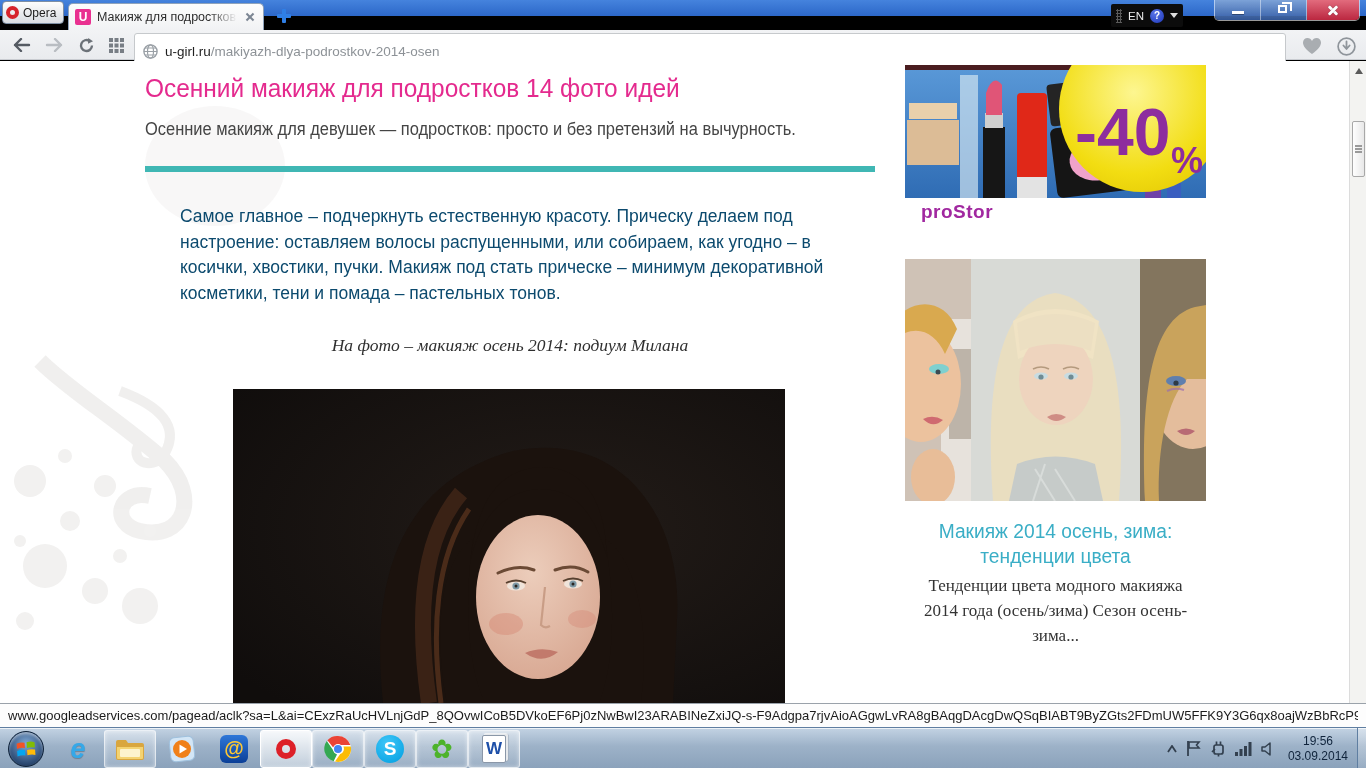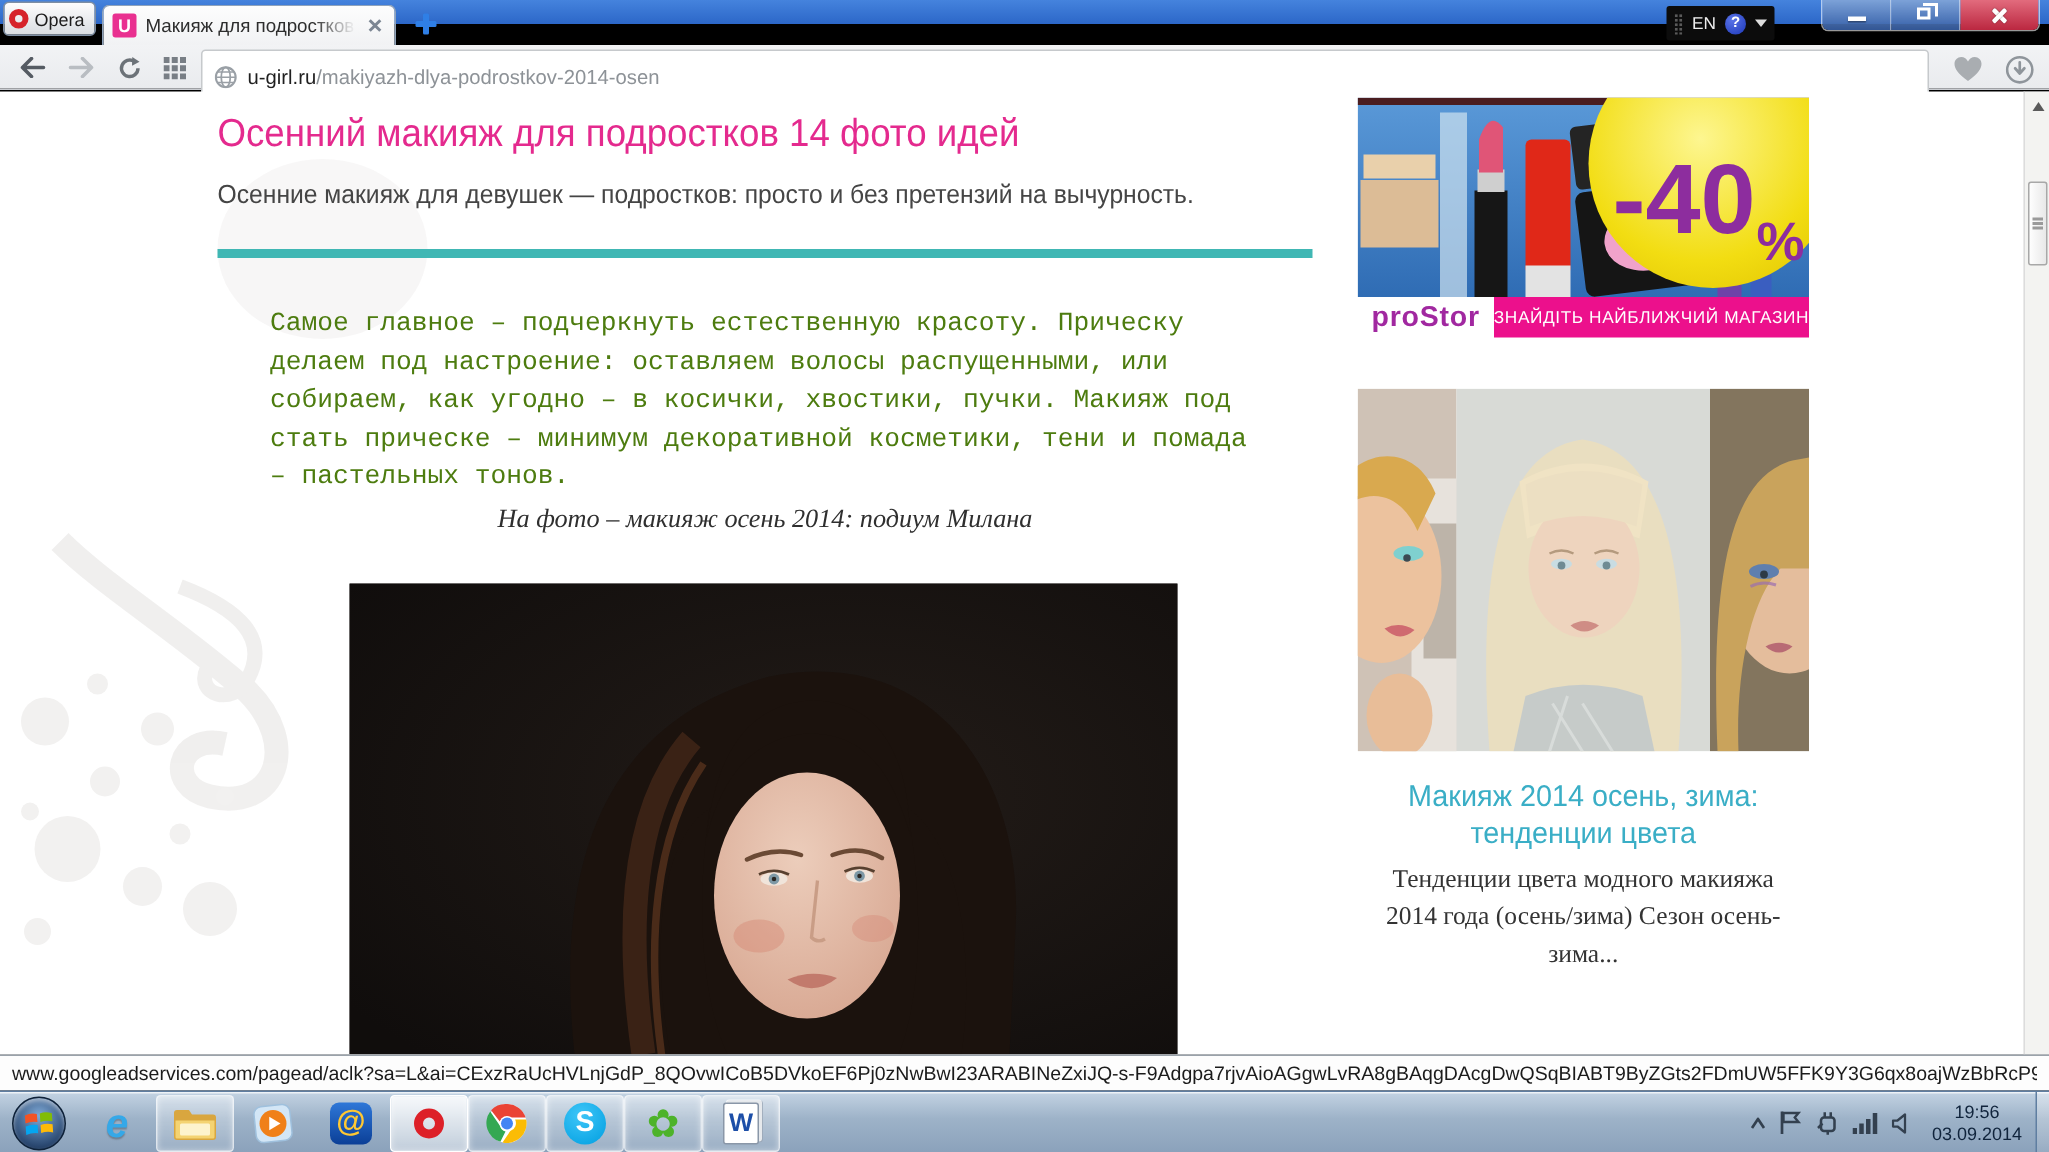--- a/index.html
+++ b/index.html
@@ -62,22 +62,22 @@
   
   .viewport { position:absolute; left:0; top:61px; width:1366px; height:642px; background:#fff; overflow:hidden; }
   .swirl { position:absolute; left:0; top:0; }
 
   .article { position:absolute; left:145px; top:0; width:730px; }
   .a-title { position:absolute; left:0; top:12px; width:730px; font-size:26px; color:#e42a8e;
     font-weight:400; transform:scaleX(.94); transform-origin:left; white-space:nowrap; }
   .a-sub { position:absolute; left:0; top:58px; width:760px; font-size:17.5px; color:#454545;
     transform:scaleX(.94); transform-origin:left; white-space:nowrap; }
   .a-divider { position:absolute; left:0; top:105px; width:730px; height:6px; background:#40b7b4; }
-  .a-body { position:absolute; left:35px; top:143px; width:660px; font-family:Liberation Mono, monospace;
-    font-size:17.5px; line-height:25.5px; color:#4d7c0f; }
+  .a-body { position:absolute; left:35px; top:143px; width:660px; font-family:Liberation Sans, sans-serif;
+    font-size:17.5px; line-height:25.5px; color:#0c4a6e; }
   .a-caption { position:absolute; left:35px; top:274px; width:660px; text-align:center;
     font-family:"Liberation Serif",serif; font-style:italic; font-size:17.5px; color:#2f2f2f; }
   .a-photo { position:absolute; left:88px; top:328px; width:552px; height:314px; background:#141110; }
 
   .sidebar { position:absolute; left:905px; top:0; width:301px; }
   .ad { position:absolute; left:0; top:4px; width:301px; height:160px; }
   .ad-img { position:absolute; left:0; top:0; width:301px; height:133px; overflow:hidden;text-align:center; }
   .ad-bar { position:absolute; left:0; top:133px; width:301px; height:27px; display:flex; }
   .ad-brand { width:104px; background:#fff; color:#a128a0; font-weight:bold; font-size:19px;
     display:flex; align-items:center; justify-content:center; letter-spacing:.5px; }
@@ -328,21 +328,20 @@
             </g>
             <circle cx="237" cy="44" r="83" fill="url(#ycirc)"></circle>
             <g font-family="Liberation Sans, sans-serif" font-weight="bold" fill="#8d2d9e">
               <text x="170" y="90" font-size="66">-40</text>
               <text x="266" y="108" font-size="36">%</text>
             </g>
           </svg>
         </div>
         <div class="ad-bar">
           <span class="ad-brand">proStor</span>
-          <span class="ad-cta">ЗНАЙДІТЬ НАЙБЛИЖЧИЙ МАГАЗИН</span>
         </div>
       </div>
 
       <div class="triptych">
         <svg width="301" height="242" viewBox="0 0 301 242">
           <rect x="0" y="0" width="66" height="242" fill="#cfc2b6"></rect>
           <rect x="36" y="60" width="30" height="182" fill="#e7e2dc"></rect>
           <rect x="44" y="90" width="22" height="90" fill="#bdb4a9"></rect>
           <ellipse cx="16" cy="125" rx="40" ry="58" fill="#ecc29e"></ellipse>
           <path d="M-10 60 C10 38 40 40 52 70 L40 95 C30 72 10 64 -10 80 Z" fill="#d9a94f"></path>

